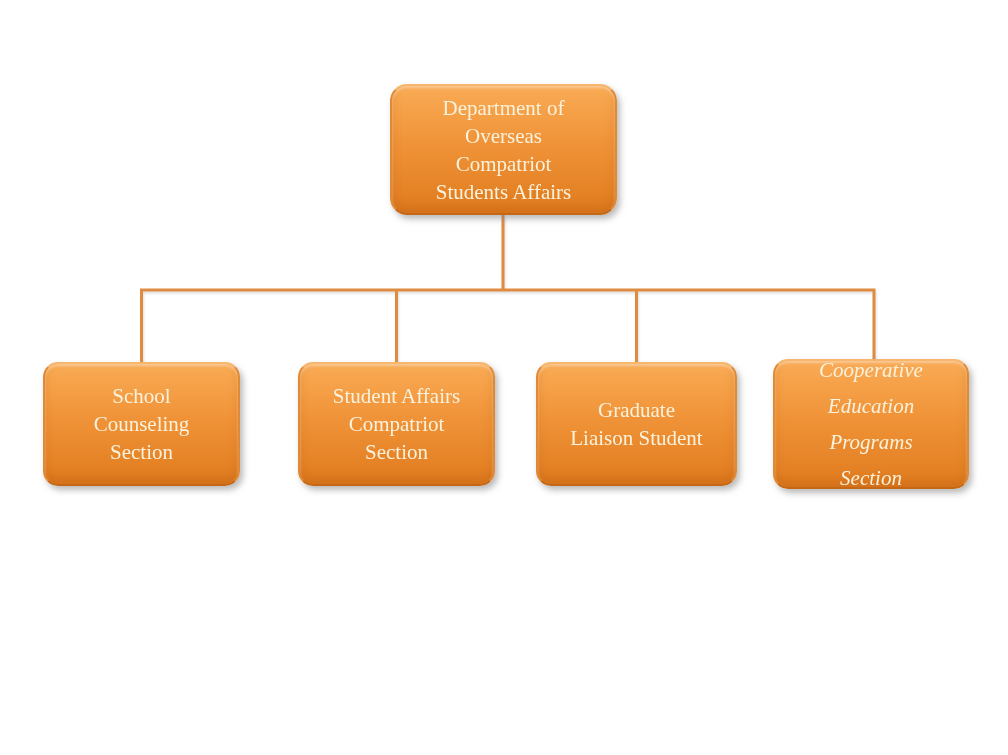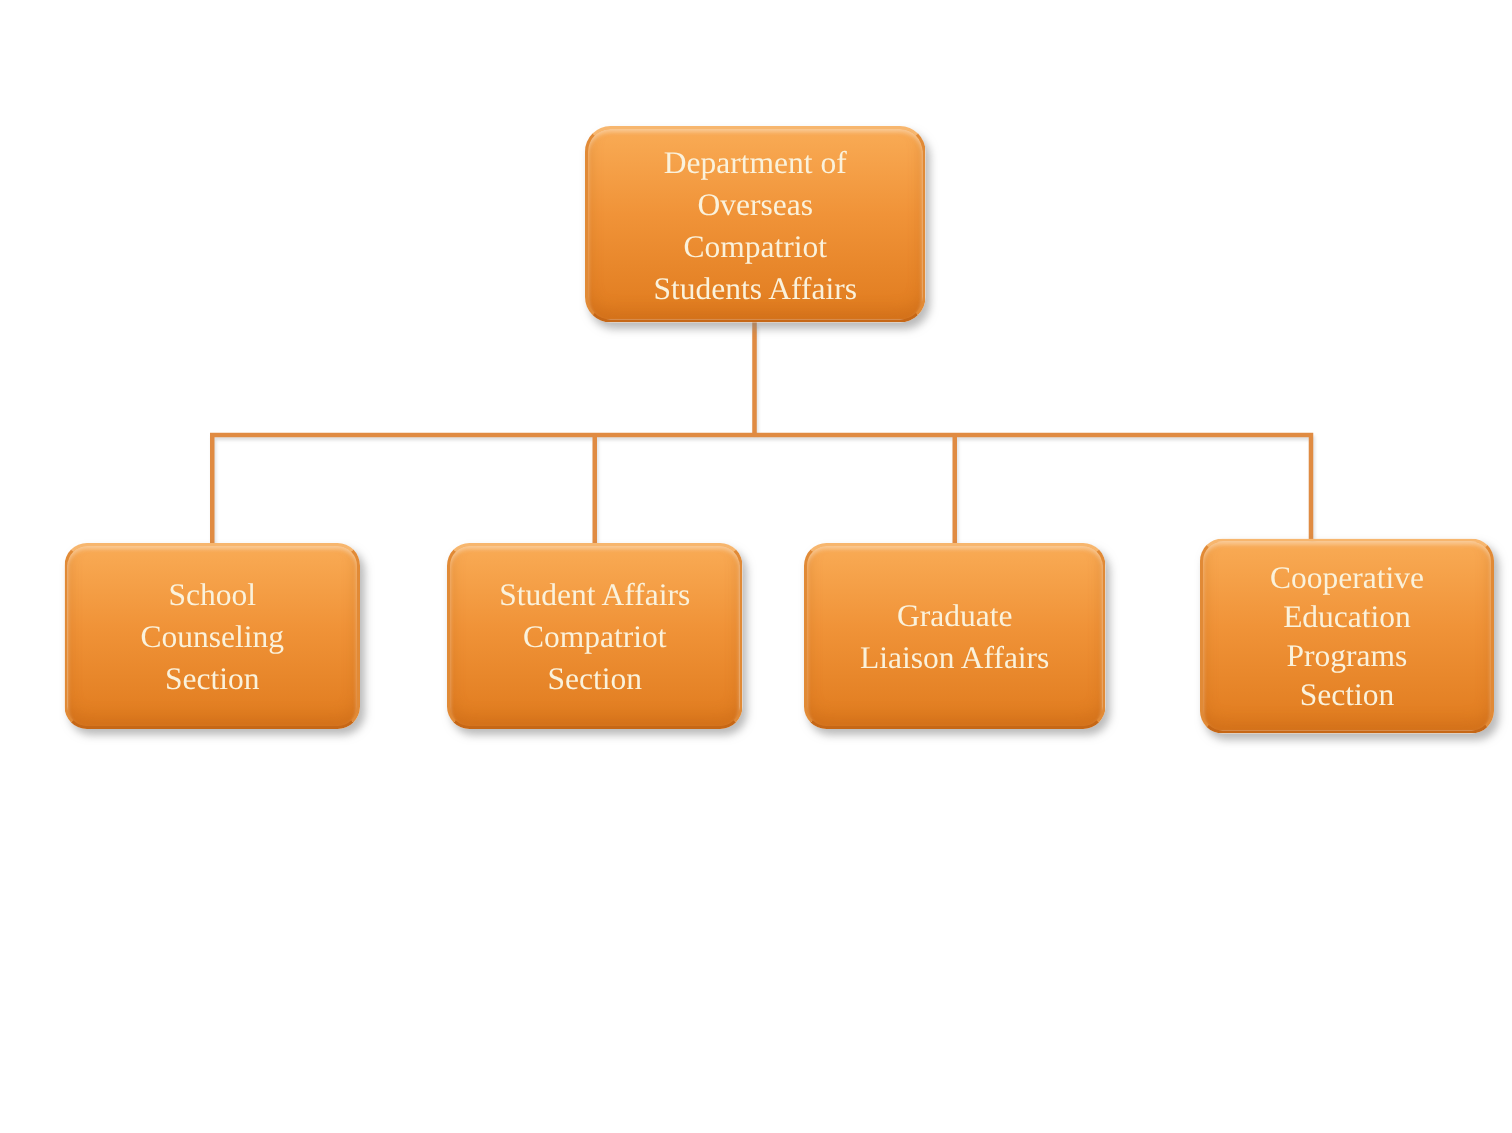--- a/index.html
+++ b/index.html
@@ -48,21 +48,21 @@
     line-height: 28px;
   }
   .node-label {
     white-space: pre-line;
     padding: 2px 6px;
   }
   .node-root  { left: 390px; top:  84px; width: 227px; height: 131px; border-radius: 17px; }
   .node-c1    { left:  43px; top: 362px; width: 197px; height: 124px; }
   .node-c2    { left: 298px; top: 362px; width: 197px; height: 124px; }
   .node-c3    { left: 536px; top: 362px; width: 201px; height: 124px; }
-  .node-c4    { left: 800px; top: 359px; width: 196px; height: 130px; line-height: 26px; }
+  .node-c4    { left: 773px; top: 359px; width: 196px; height: 130px; line-height: 36px; font-style: italic; }
 </style>
 </head>
 <body>
 
 <div class="canvas">
 
   <svg class="connectors" viewBox="0 0 1008 755" aria-hidden="true">
     <path d="M503 215 L503 290
              M141.5 363 L141.5 290 L874 290 L874 360
              M396.5 290 L396.5 363
@@ -83,21 +83,21 @@
   </div>
 
   <div class="node node-c2">
     <span class="node-label">Student Affairs
 Compatriot
 Section</span>
   </div>
 
   <div class="node node-c3">
     <span class="node-label">Graduate
-Liaison Affairs</span>
+Liaison Student</span>
   </div>
 
   <div class="node node-c4">
     <span class="node-label">Cooperative
 Education
 Programs
 Section</span>
   </div>
 
 </div>

